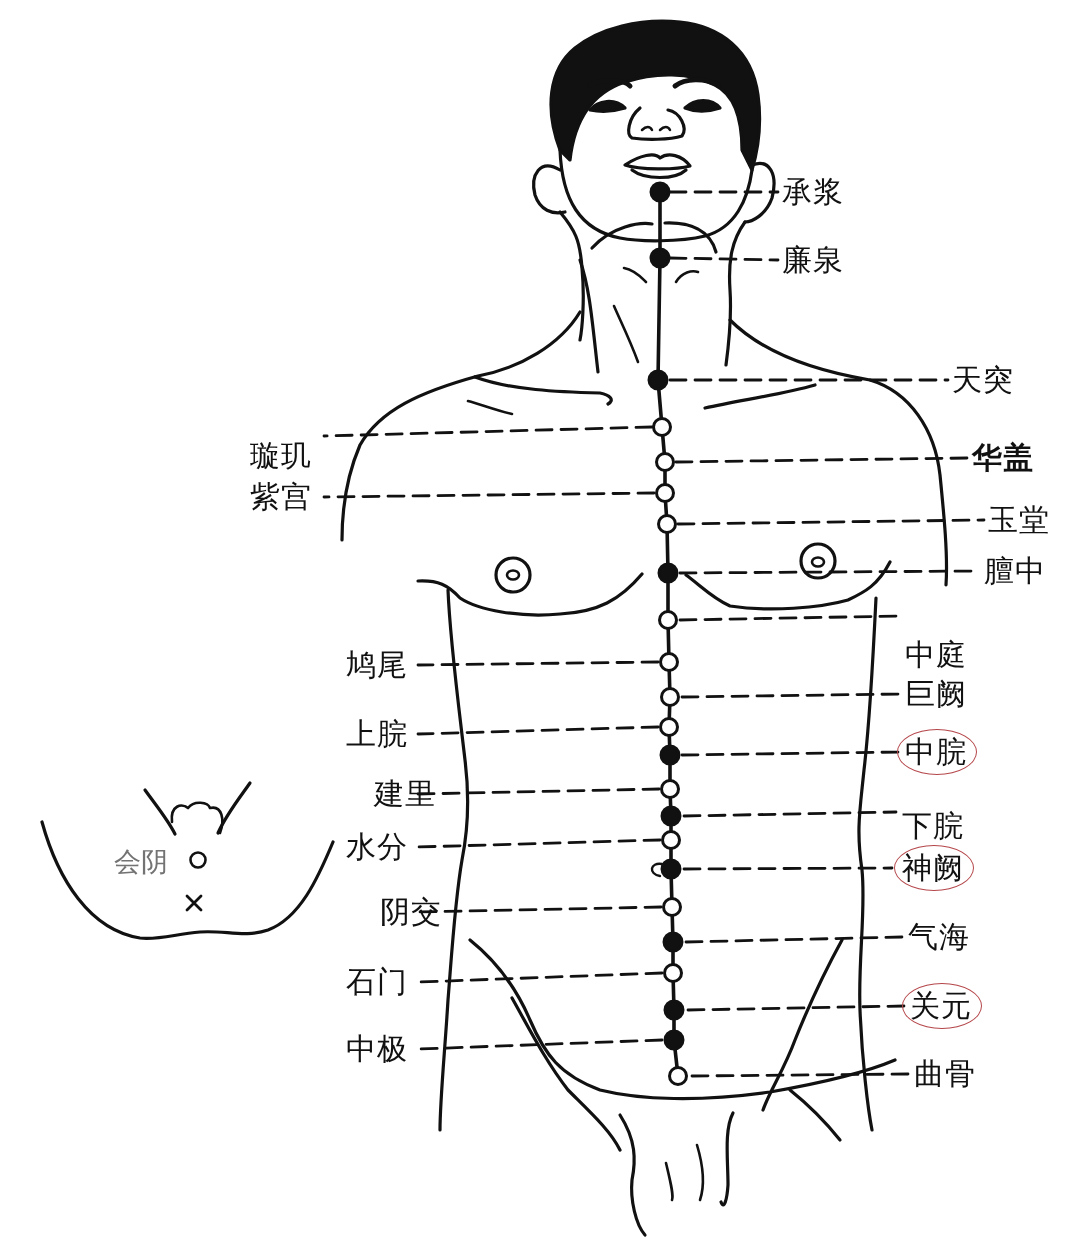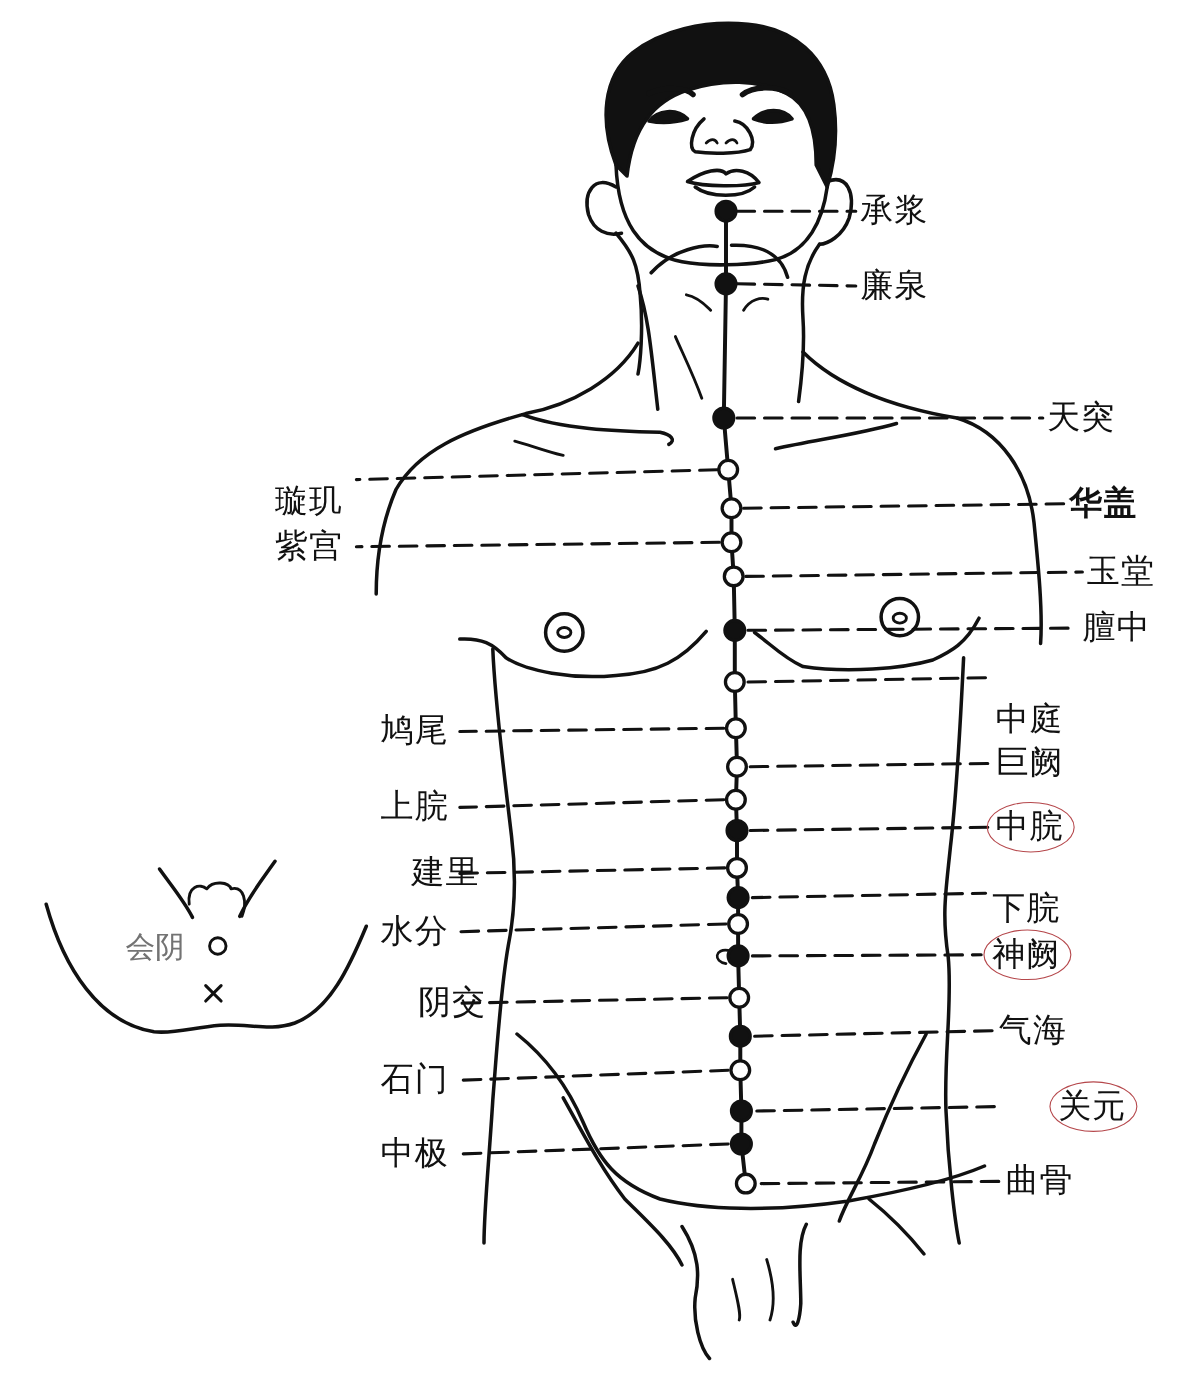--- a/index.html
+++ b/index.html
@@ -156,19 +156,19 @@
       <span class="label right" style="left: 905px; top: 694px;">巨阙</span>
       <span class="label left" style="left: 346px; top: 734px;">上脘</span>
       <span class="label right circled" style="left: 905px; top: 752px;">中脘</span>
       <span class="label left" style="left: 346px; top: 794px; margin-left: 28px;">建里</span>
       <span class="label right" style="left: 902px; top: 812px; margin-top: 14px;">下脘</span>
       <span class="label left" style="left: 346px; top: 847px;">水分</span>
       <span class="label right circled" style="left: 902px; top: 868px;">神阙</span>
       <span class="label left" style="left: 346px; top: 912px; margin-left: 34px;">阴交</span>
       <span class="label right" style="left: 908px; top: 937px;">气海</span>
       <span class="label left" style="left: 346px; top: 982px;">石门</span>
-      <span class="label right circled" style="left: 962px; top: 1006px;">关元</span>
+      <span class="label right circled" style="left: 910px; top: 1006px;">关元</span>
       <span class="label left" style="left: 346px; top: 1049px;">中极</span>
       <span class="label right" style="left: 914px; top: 1074px; text-align: right;">曲骨</span>
     </div>
 
   <span class="inset-label" style="left:114px; top:862px;">会阴</span>
 </div>
 
 </body></html>

